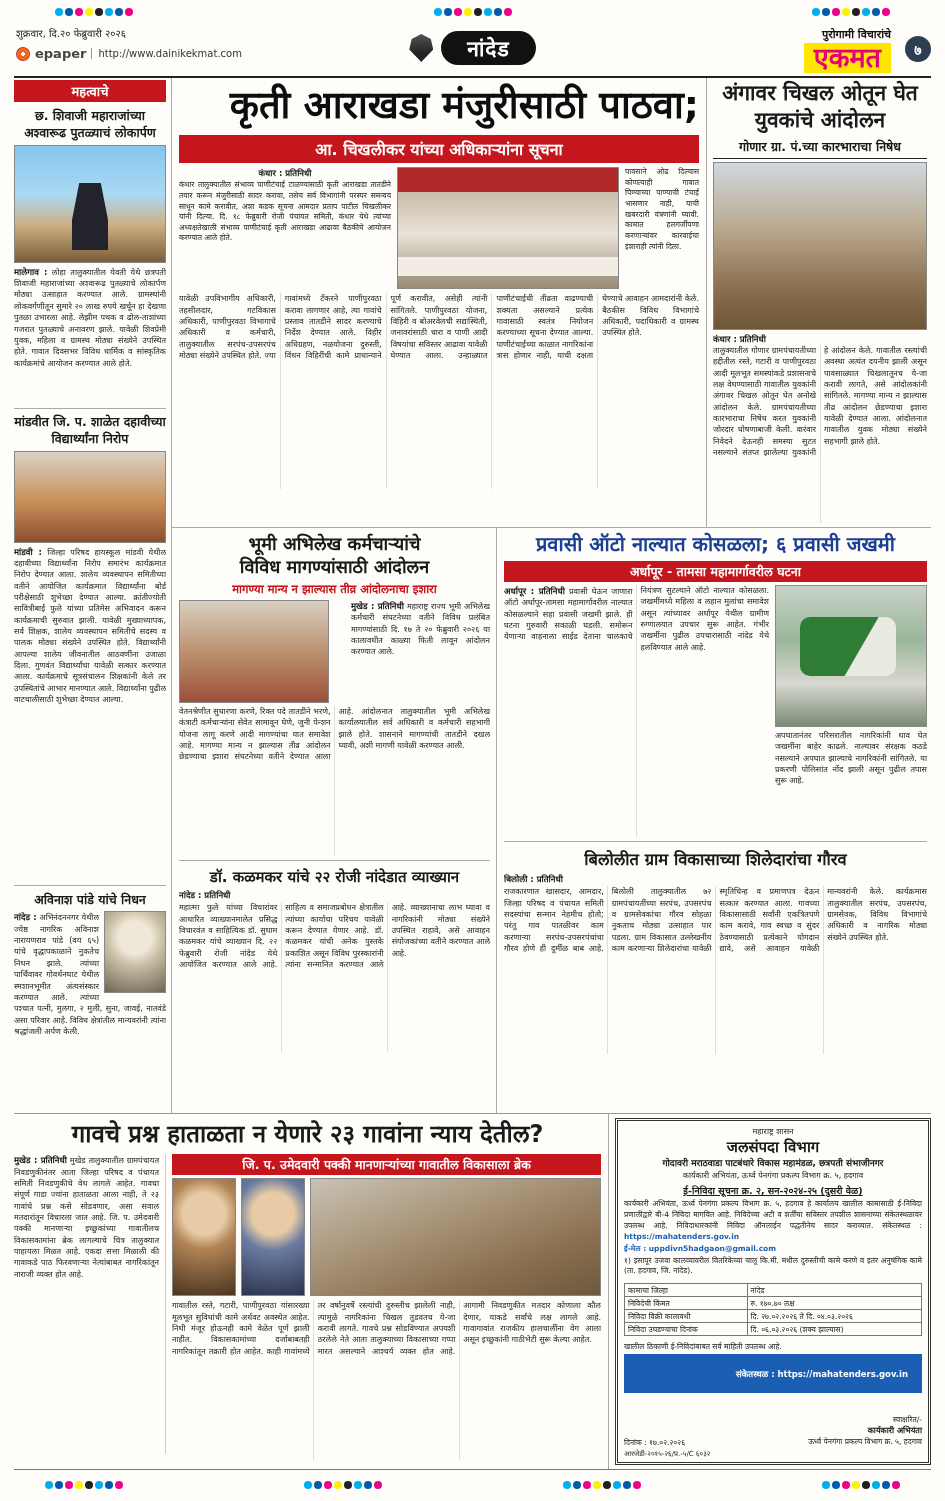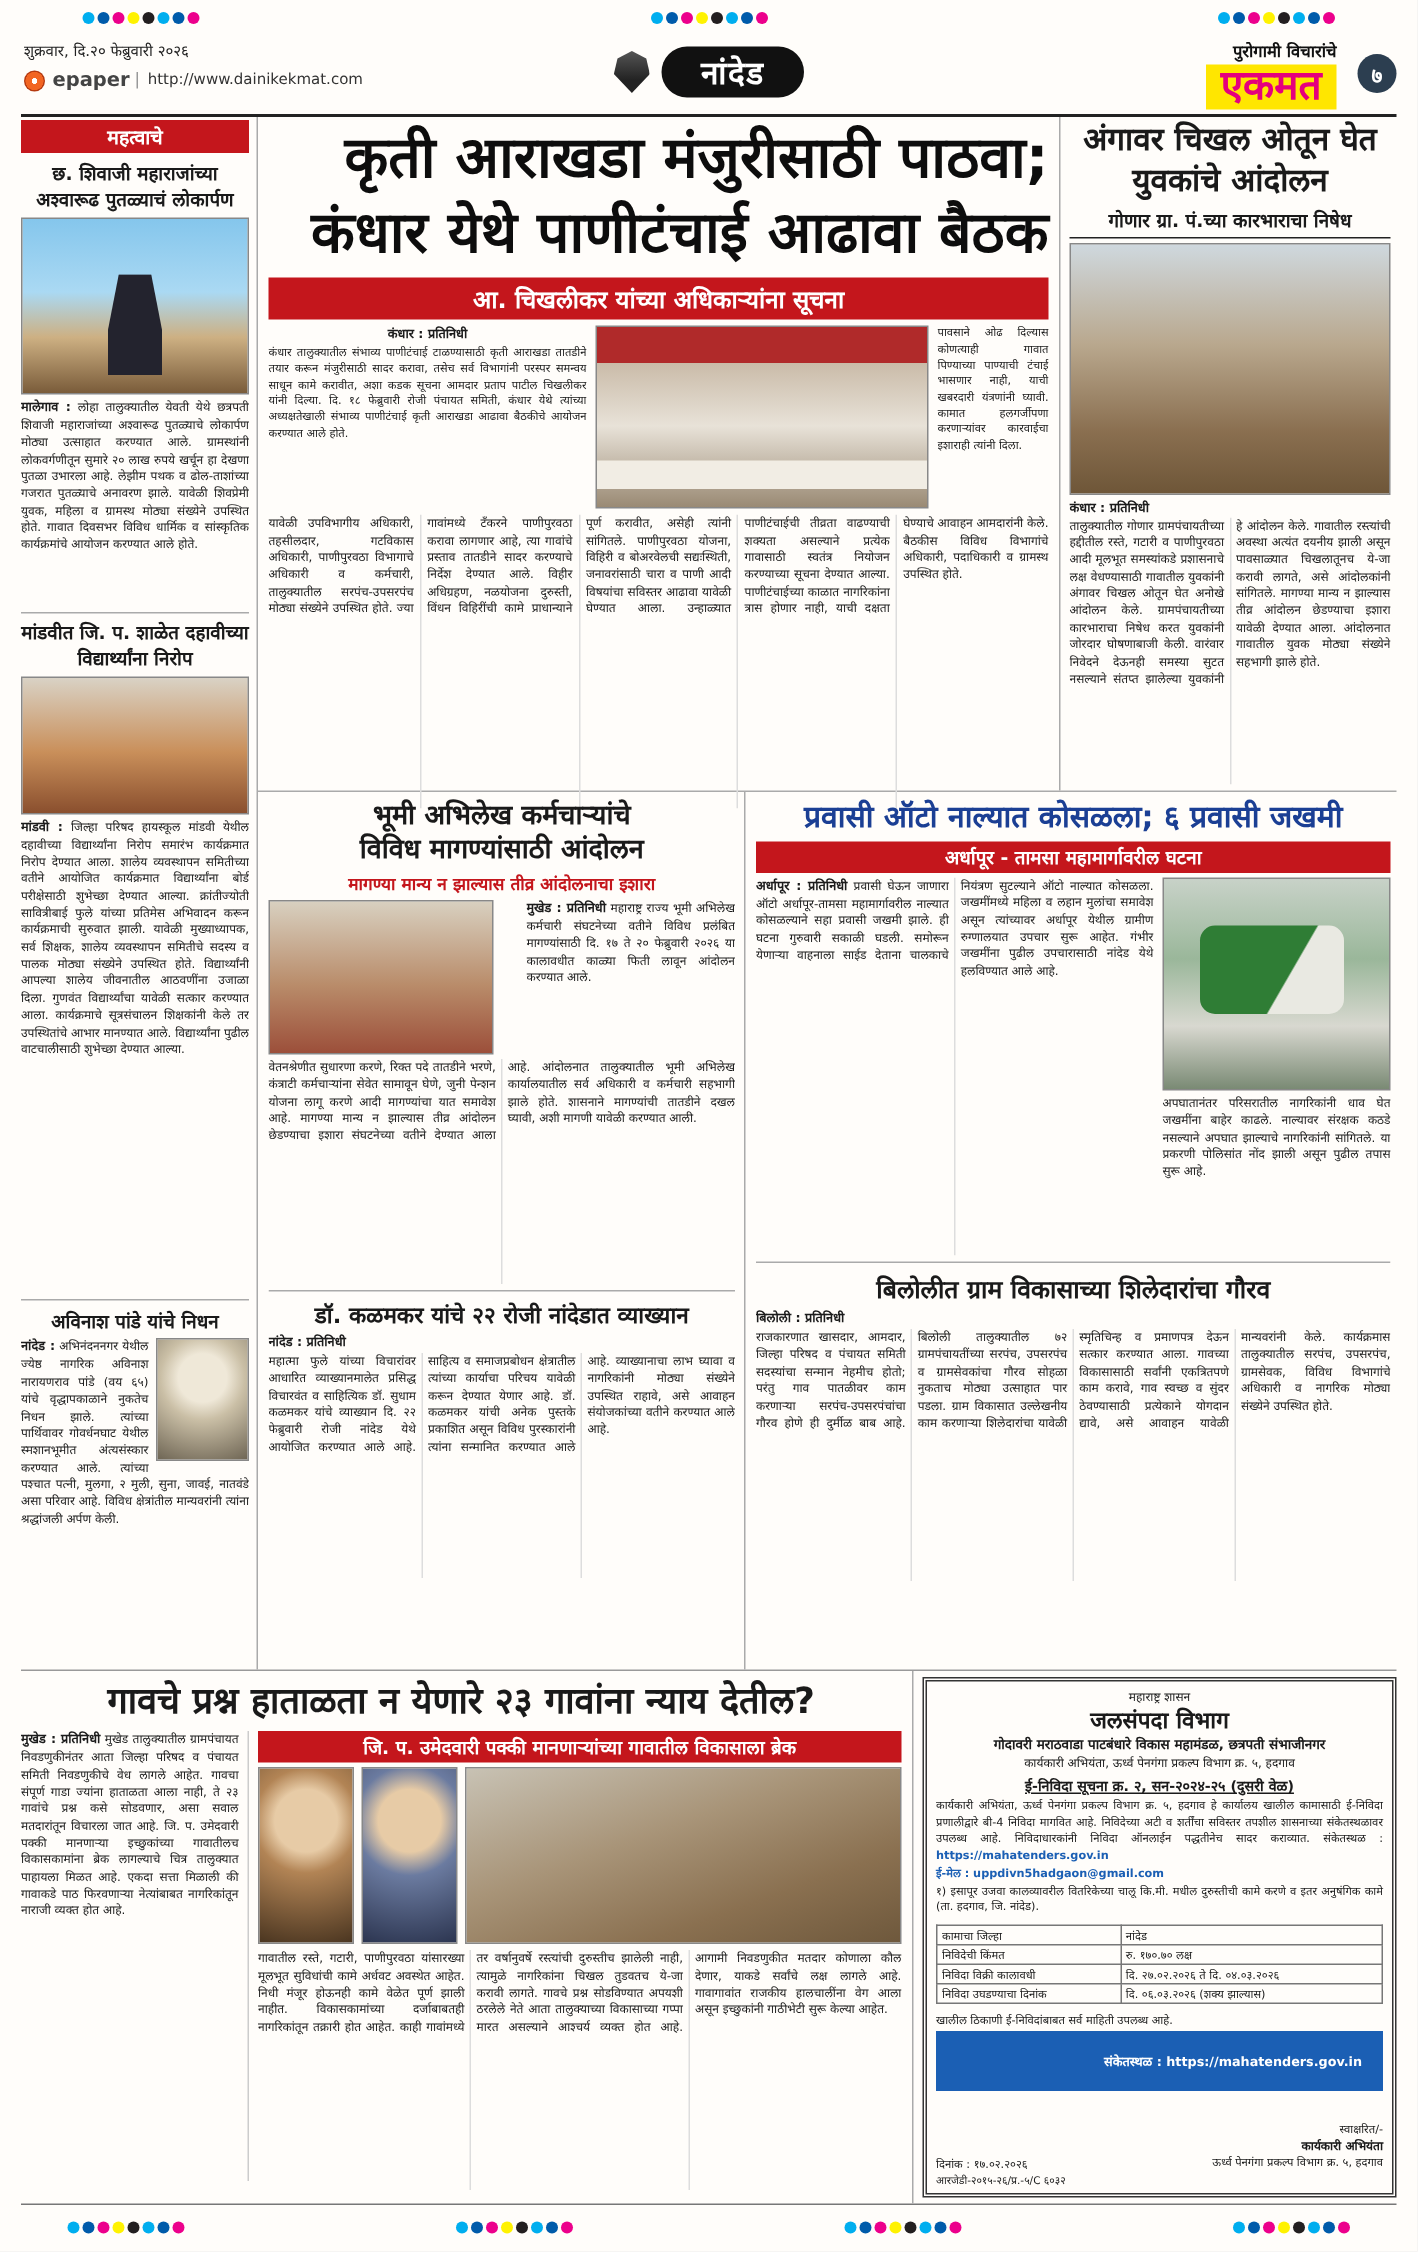--- a/index.html
+++ b/index.html
@@ -187,36 +187,35 @@
 
       <section style="border-top:1px solid #aaa; padding-top:2px;">
         <h3 class="hl-small">मांडवीत जि. प. शाळेत दहावीच्या विद्यार्थ्यांना निरोप</h3>
         <div class="photo school-photo"></div>
         <div class="body-text" style="height:320px; margin-top:3px;">
           <span class="dateline">मांडवी :</span>
           <span>जिल्हा परिषद हायस्कूल मांडवी येथील दहावीच्या विद्यार्थ्यांना निरोप समारंभ कार्यक्रमात निरोप देण्यात आला. शालेय व्यवस्थापन समितीच्या वतीने आयोजित कार्यक्रमात विद्यार्थ्यांना बोर्ड परीक्षेसाठी शुभेच्छा देण्यात आल्या. क्रांतीज्योती सावित्रीबाई फुले यांच्या प्रतिमेस अभिवादन करून कार्यक्रमाची सुरुवात झाली. यावेळी मुख्याध्यापक, सर्व शिक्षक, शालेय व्यवस्थापन समितीचे सदस्य व पालक मोठ्या संख्येने उपस्थित होते. विद्यार्थ्यांनी आपल्या शालेय जीवनातील आठवणींना उजाळा दिला. गुणवंत विद्यार्थ्यांचा यावेळी सत्कार करण्यात आला. कार्यक्रमाचे सूत्रसंचालन शिक्षकांनी केले तर उपस्थितांचे आभार मानण्यात आले. विद्यार्थ्यांना पुढील वाटचालीसाठी शुभेच्छा देण्यात आल्या.</span>
         </div>
       </section>
 
-      <section style="border-top:1px solid #aaa; padding-top:3px; flex:1; overflow:hidden;">
+      <section style="border-top:1px solid #aaa; padding-top:3px; flex:1; overflow:hidden;margin-top:19px;">
         <h3 class="hl-small">अविनाश पांडे यांचे निधन</h3>
         <div class="body-text">
           <div class="photo obit-photo"></div>
           <span class="dateline">नांदेड :</span>
           <span>अभिनंदननगर येथील ज्येष्ठ नागरिक अविनाश नारायणराव पांडे (वय ६५) यांचे वृद्धापकाळाने नुकतेच निधन झाले. त्यांच्या पार्थिवावर गोवर्धनघाट येथील स्मशानभूमीत अंत्यसंस्कार करण्यात आले. त्यांच्या पश्चात पत्नी, मुलगा, २ मुली, सुना, जावई, नातवंडे असा परिवार आहे. विविध क्षेत्रांतील मान्यवरांनी त्यांना श्रद्धांजली अर्पण केली.</span>
         </div>
       </section>
     </aside>
 
     <div class="col-main">
 
       <div class="row-top">
         <section class="main-story">
           <h1 class="hl-main">कृती आराखडा मंजुरीसाठी पाठवा;</h1>
-          <h1 class="hl-main">कंधार येथे पाणीटंचाई आढावा बैठक</h1>
           <div class="band-red">आ. चिखलीकर यांच्या अधिकाऱ्यांना सूचना</div>
           <div class="main-photo-row">
             <div class="main-intro body-text" style="font-size:7.5px;">
               <span class="dateline dl-center">कंधार : प्रतिनिधी</span>
               <span>कंधार तालुक्यातील संभाव्य पाणीटंचाई टाळण्यासाठी कृती आराखडा तातडीने तयार करून मंजुरीसाठी सादर करावा, तसेच सर्व विभागांनी परस्पर समन्वय साधून कामे करावीत, अशा कडक सूचना आमदार प्रताप पाटील चिखलीकर यांनी दिल्या. दि. १८ फेब्रुवारी रोजी पंचायत समिती, कंधार येथे त्यांच्या अध्यक्षतेखाली संभाव्य पाणीटंचाई कृती आराखडा आढावा बैठकीचे आयोजन करण्यात आले होते.</span>
             </div>
             <div class="mid-photo-wrap">
               <div class="photo meeting-photo"></div>
             </div>
             <div class="main-side body-text" style="font-size:7.5px;">पावसाने ओढ दिल्यास कोणत्याही गावात पिण्याच्या पाण्याची टंचाई भासणार नाही, याची खबरदारी यंत्रणांनी घ्यावी. कामात हलगर्जीपणा करणाऱ्यांवर कारवाईचा इशाराही त्यांनी दिला.</div>

